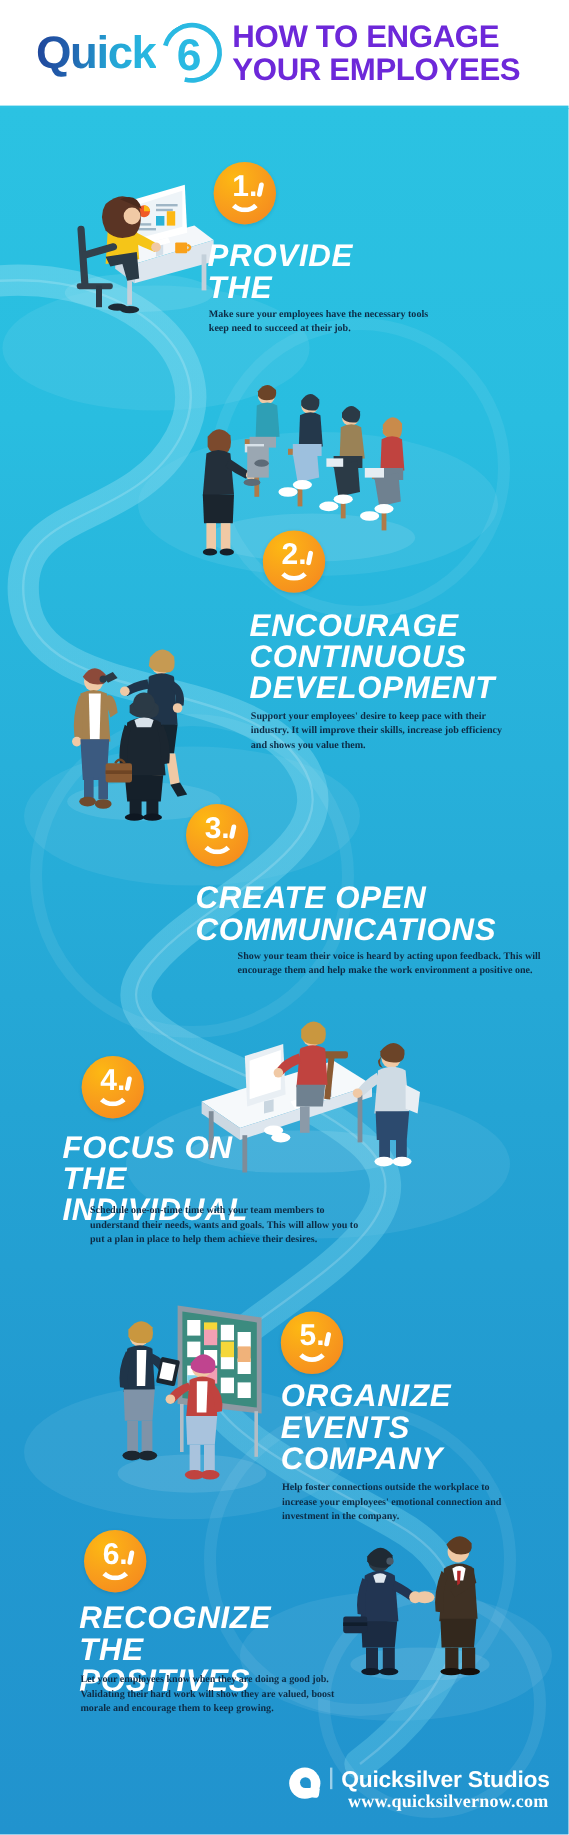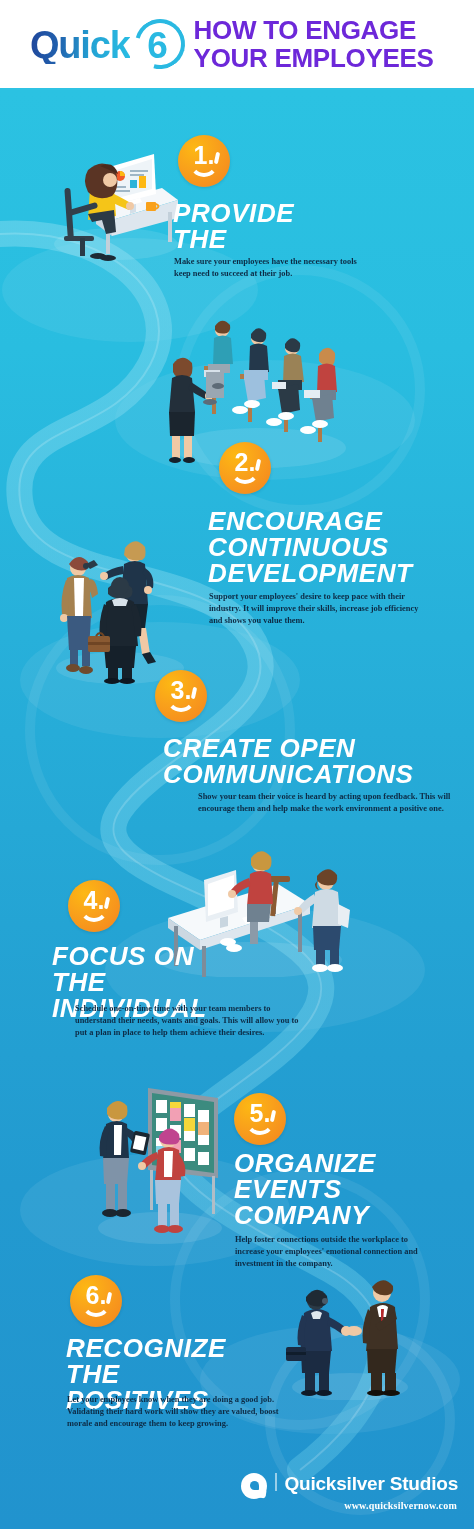--- a/index.html
+++ b/index.html
@@ -122,21 +122,21 @@
   .q-divider {
     width:2px; height:18px; background:rgba(255,255,255,0.55);
     margin:0 7px 0 8px;
   }
   .footer-name {
     color:#ffffff; font-size:19px; font-weight:bold; letter-spacing:-0.2px;
   }
   .footer-url {
     position:absolute; right:17px; bottom:18px;
     color:#ffffff; font-family:"Liberation Serif", serif;
-    font-weight:bold; font-size:10px; letter-spacing:0.2px;margin-left:31px;
+    font-weight:bold; font-size:15px; letter-spacing:0.2px;margin-left:31px;
   }
 </style>
 </head>
 <body>
 
 <div id="infographic">
 
   <div class="header">
     <div class="logo-wrap">
       <span class="logo-quick">Quick</span>

